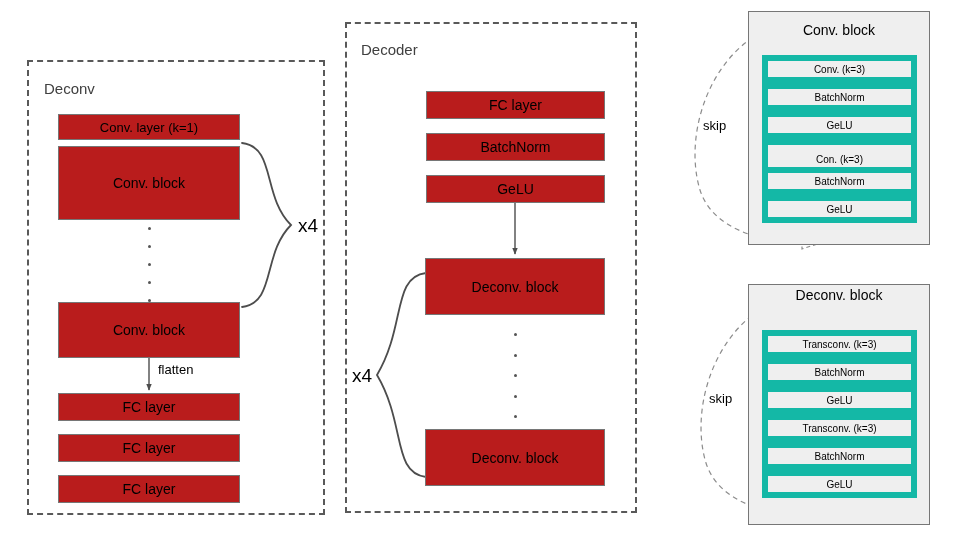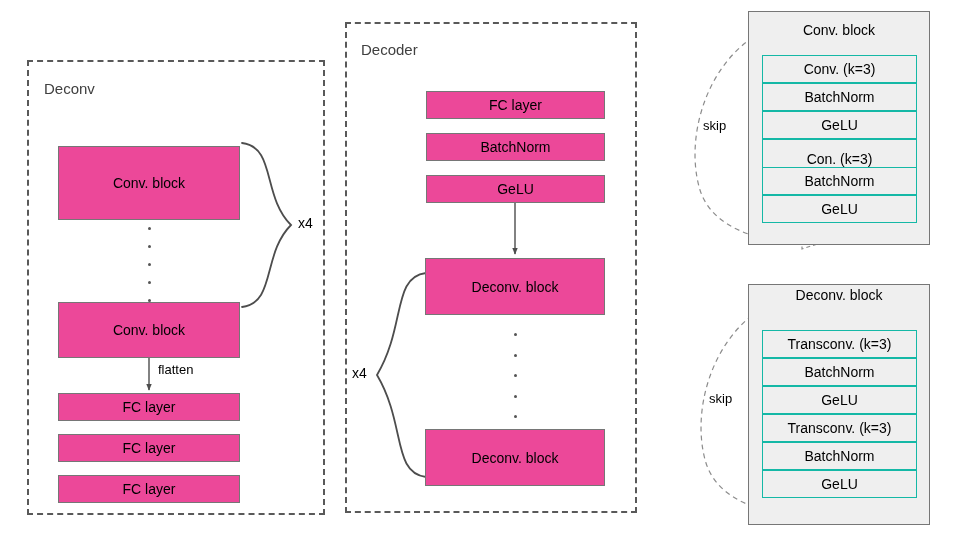--- a/index.html
+++ b/index.html
@@ -28,21 +28,21 @@
   .group-label {
     position: absolute;
     font-size: 15px;
     color: #404040;
     white-space: nowrap;
   }
   
   .node {
     position: absolute;
     box-sizing: border-box;
-    background: #ec4899;
+    background: #b91c1c;
     border: 1px solid #767676;
     display: flex;
     align-items: center;
     justify-content: center;
     font-size: 14px;
     color: #000;
     white-space: nowrap;
     text-align: center;
   }
   .node.small { font-size: 13px; }
@@ -57,36 +57,36 @@
     position: absolute;
     font-size: 14px;
     color: #000;
     white-space: nowrap;
     text-align: center;
   }
   .prow {
     position: absolute;
     box-sizing: border-box;
     background: #efefef;
-    border: 1px solid #14b8a6;
+    border: 6px solid #14b8a6;
     display: flex;
     align-items: center;
     justify-content: center;
-    font-size: 14px;
+    font-size: 10px;
     color: #000;
     white-space: nowrap;
   }
   
   .anno {
     position: absolute;
     font-size: 13px;
     color: #000;
     white-space: nowrap;
   }
-  .anno.big { font-size: 14px; }
+  .anno.big { font-size: 19px; }
   
   .vdots {
     position: absolute;
     display: flex;
     flex-direction: column;
     align-items: center;
     justify-content: space-between;
   }
   .vdots i {
     display: block;
@@ -138,20 +138,21 @@
       <path d="M 818 290
                C 722 297, 687 401, 706 463
                C 718 501, 766 516, 806 514" fill="none" stroke="#8c8c8c" stroke-width="1.2" stroke-dasharray="5 4"></path>
       <path d="M 808 506 L 832 514 L 808 522 z" fill="#ffffff" stroke="#8c8c8c" stroke-width="1.2" stroke-dasharray="4 3"></path>
     </g>
   </svg>
 
   <div class="group-box" style="left:27px; top:60px; width:298px; height:455px;"></div>
   <div class="group-label" style="left:44px; top:80px;">Deconv</div>
 
+  <div class="node small" style="left:58px; top:114px; width:182px; height:26px;">Conv. layer (k=1)</div>
 
   <div class="node" style="left:58px; top:146px; width:182px; height:74px;">Conv. block</div>
 
   <div class="vdots" style="left:148px; top:227px; width:3px; height:75px;">
     <i></i>
       <i></i>
       <i></i>
       <i></i>
       <i></i>
   </div>

